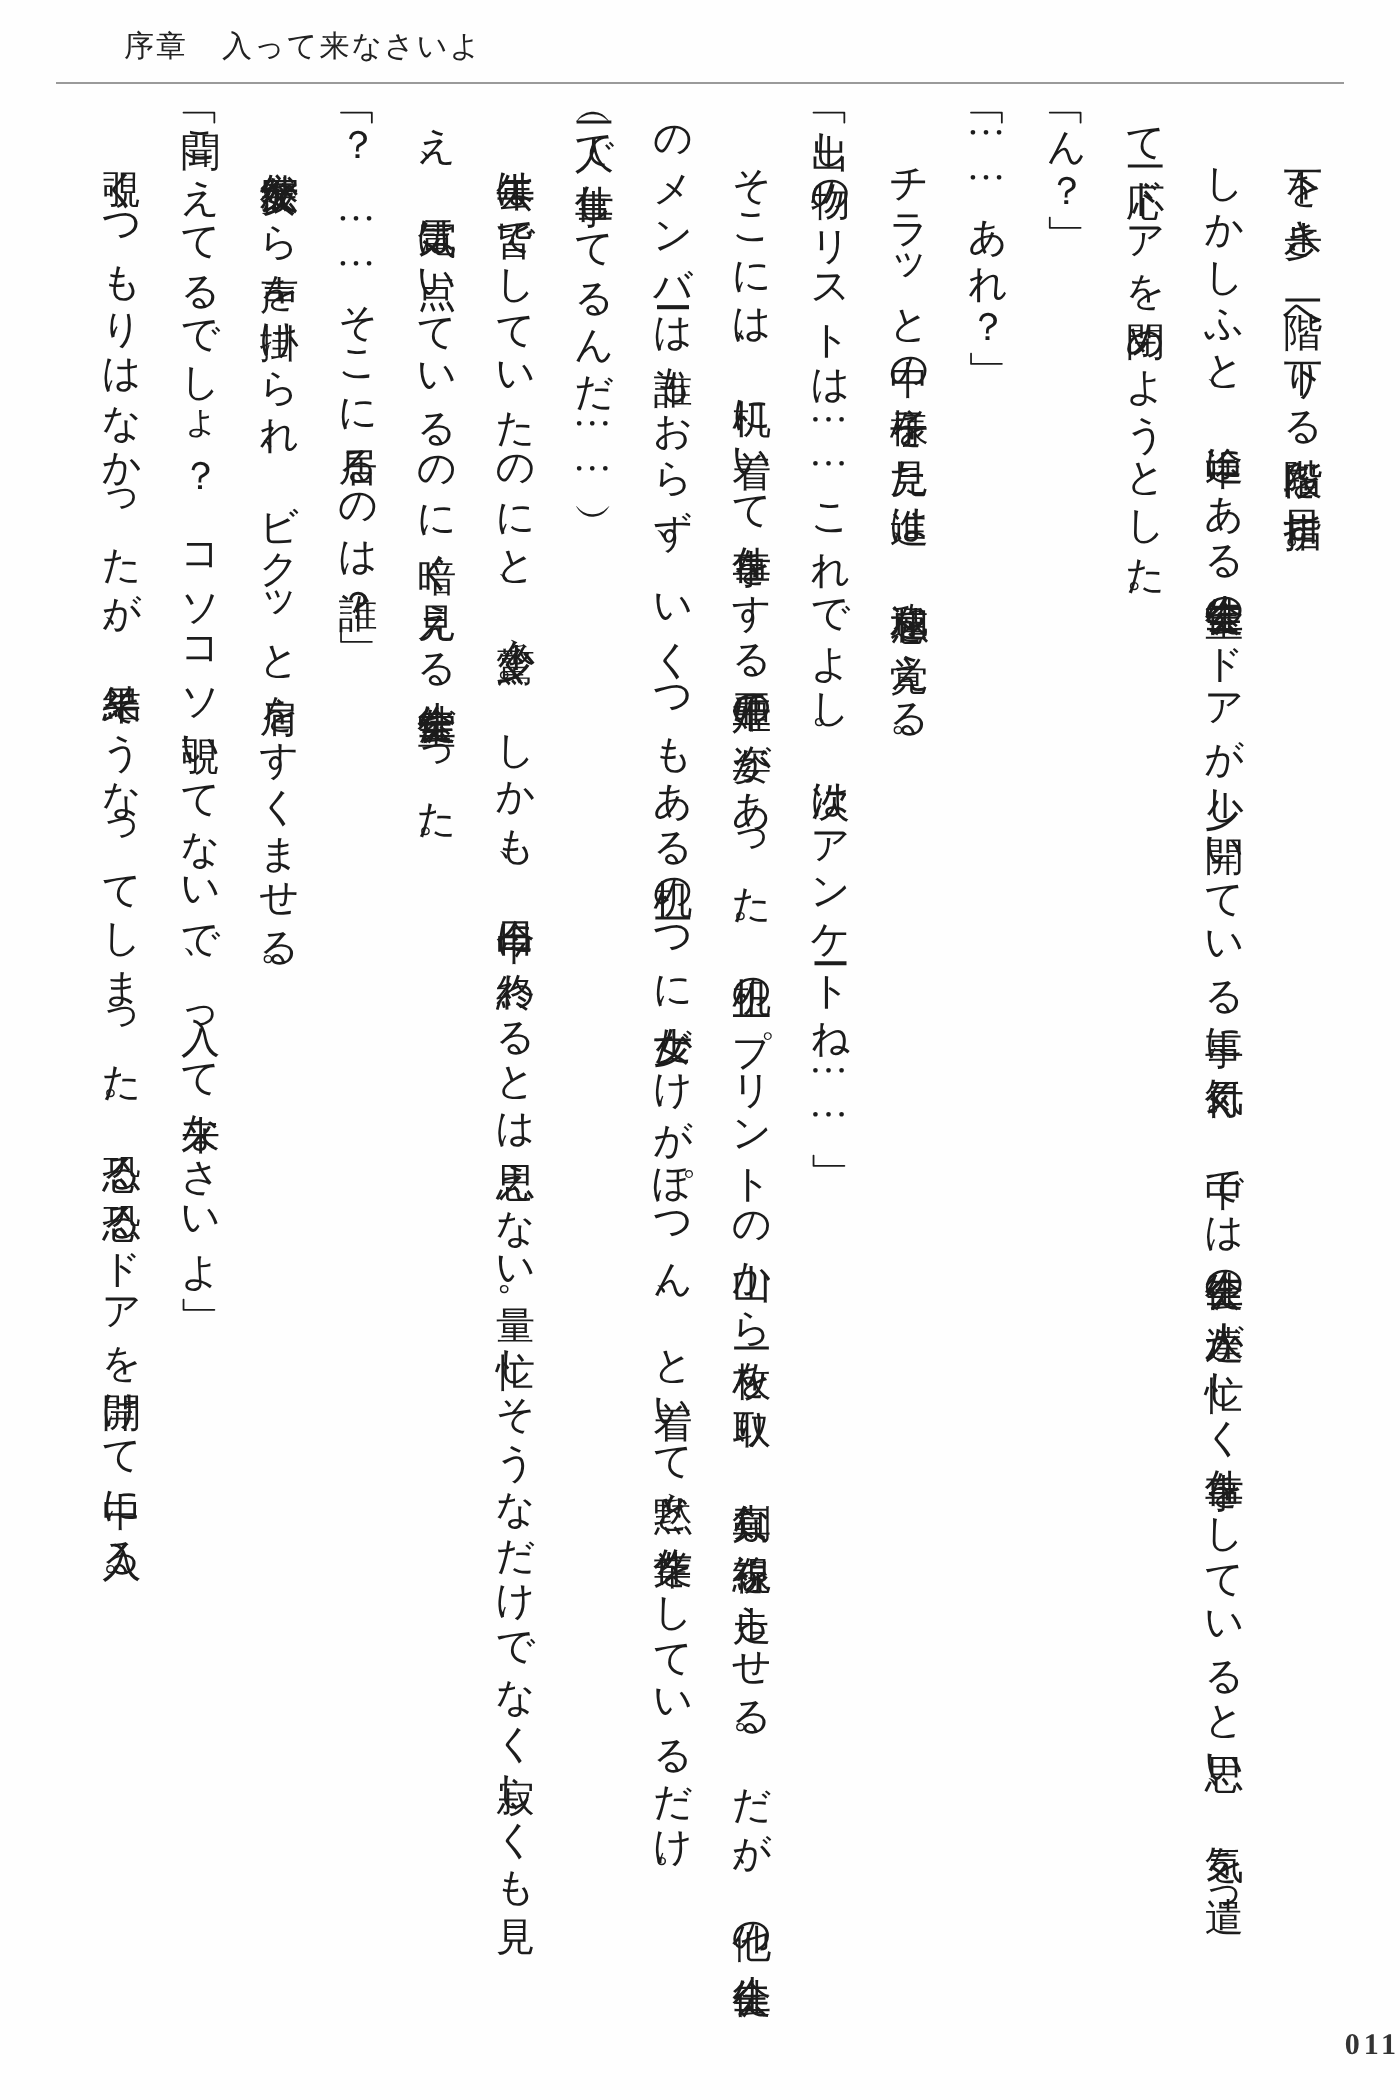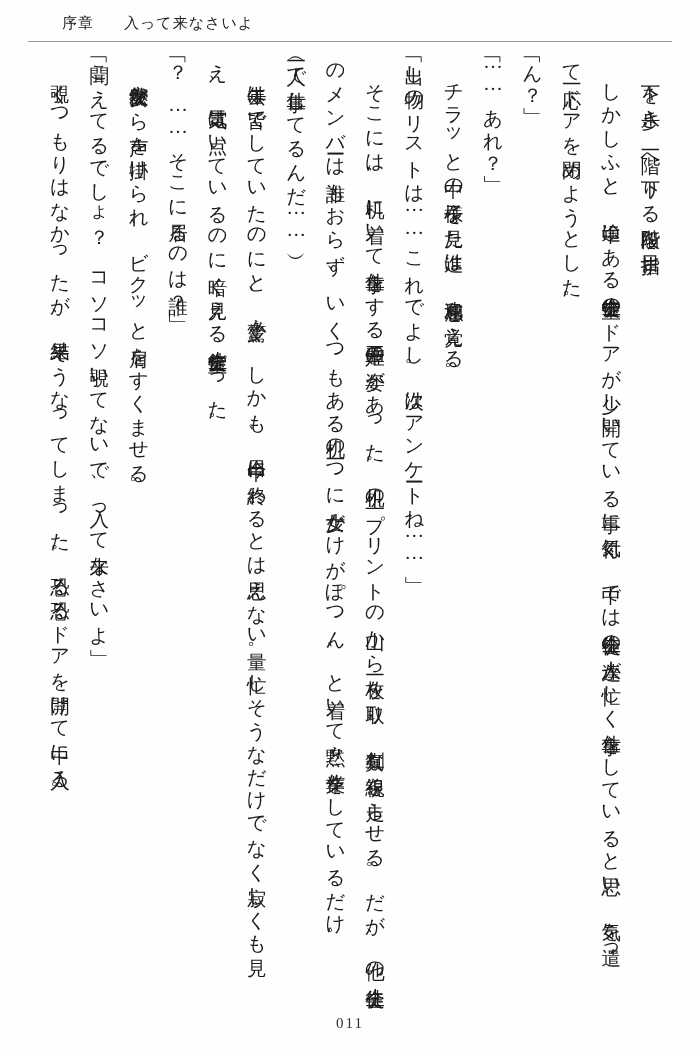--- a/index.html
+++ b/index.html
@@ -33,21 +33,21 @@
     position: absolute;
     top: 6px;
     left: 62px;
     font-size: 15px;
     letter-spacing: 1px;
     color: #222;
     white-space: nowrap;
   }
   .chapter-label {
     display: inline-block;
-    margin-right: 30px;
+    margin-right: 17px;
   }
   .header-rule {
     position: absolute;
     top: 33px;
     left: 28px;
     width: 644px;
     height: 1px;
     background: #9a9a9a;
   }
   
@@ -77,21 +77,22 @@
     text-indent: 0;
   }
   .vtext p.ind {
     text-indent: 20px;
   }
   .footer {
     position: absolute;
     bottom: 18px;
     left: 0;
     width: 700px;
-    text-align: center;
+    text-align: right;
+    font-weight: bold;
   }
   .page-number {
     font-size: 15px;
     letter-spacing: 2px;
     color: #333;
     font-family: "Liberation Serif", serif;
   }
 </style>
 </head>
 <body>

